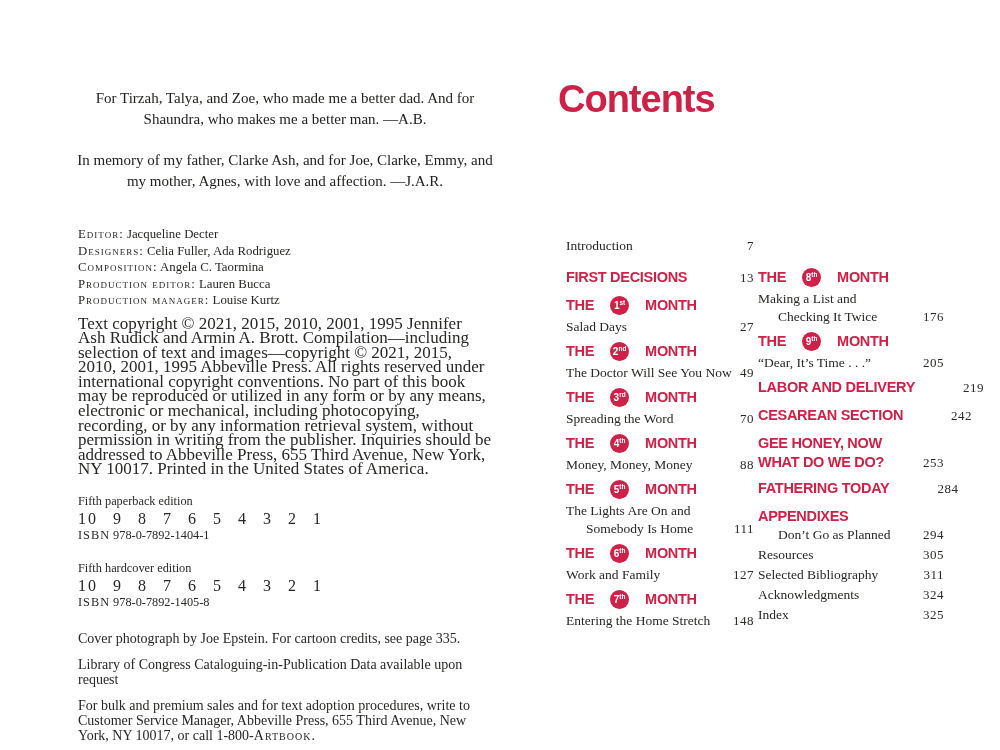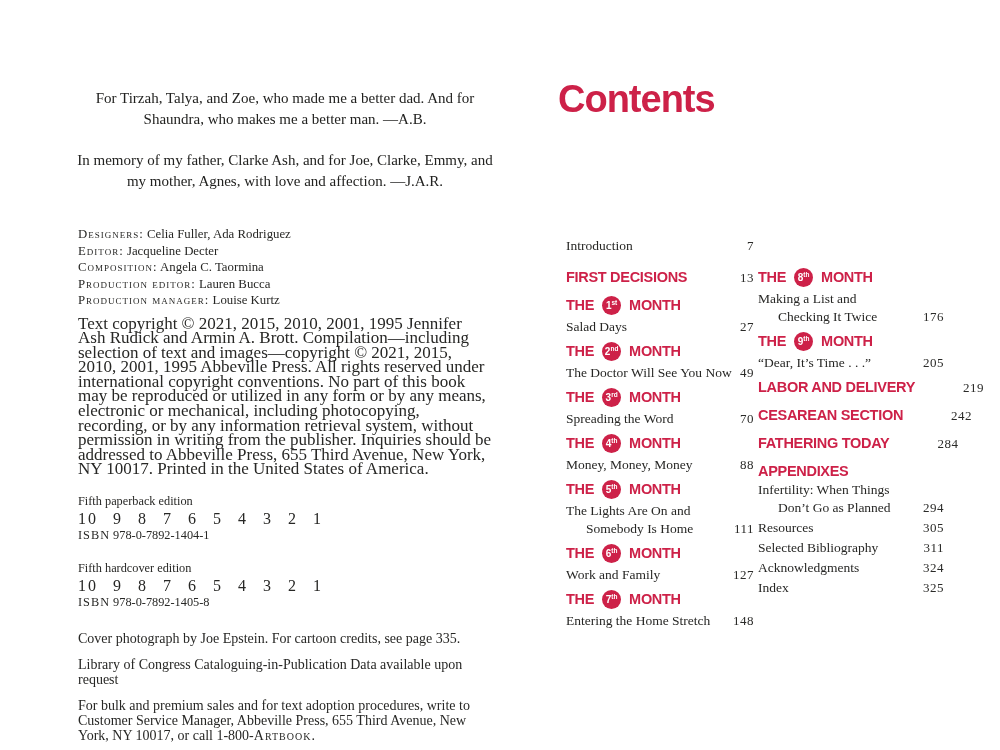--- a/index.html
+++ b/index.html
@@ -30,21 +30,21 @@
   .st{font-size:13.5px;white-space:nowrap;}
   .pg{font-size:13px;letter-spacing:0.5px;color:#2a2a28;padding-left:4px;}
   .plain{line-height:19px;margin:0 0 1px;}
   .intro{margin-bottom:13px;}
   .hdr{line-height:19px;margin-bottom:9px;gap:44px;}
   .red-h{font-family:"Liberation Sans", sans-serif;font-weight:bold;font-size:14.5px;
          letter-spacing:-0.3px;color:var(--red,#cd2148);white-space:nowrap;}
   .hdr2{margin-bottom:7px;}
   .hdr2 .red-h{line-height:19px;}
   .month{margin-bottom:6px;}
-  .month-hd{line-height:19px;margin-bottom:3px;display:flex;align-items:center;gap:8px;}
+  .month-hd{line-height:19px;margin-bottom:3px;display:flex;align-items:center;gap:16px;}
   .badge{display:inline-flex;align-items:center;justify-content:center;
          width:19px;height:19px;border-radius:50%;background:var(--red,#cd2148);
          color:#fff;font-family:"Liberation Sans", sans-serif;font-weight:bold;
          font-size:10px;line-height:1;}
   .badge sup{font-size:6.5px;line-height:1;margin-top:-4px;}
   .sub-line{line-height:18px;}
   .indent{padding-left:20px;}
   .appendix-hd{margin-bottom:0;}
   .plain2{margin-bottom:1px;}
 </style>
@@ -52,22 +52,22 @@
 <body>
 
 <div class="canvas">
 
   <div class="left-page">
 
     <p class="dedication">For Tirzah, Talya, and Zoe, who made me a better dad. And for Shaundra, who makes me a better man. —A.B.</p>
     <p class="dedication second">In memory of my father, Clarke Ash, and for Joe, Clarke, Emmy, and my mother, Agnes, with love and affection. —J.A.R.</p>
 
     <div class="credits">
+      <div class="credit-line"><span class="sc">Editor:</span> <span>Jacqueline Decter</span></div>
       <div class="credit-line"><span class="sc">Designers:</span> <span>Celia Fuller, Ada Rodriguez</span></div>
-      <div class="credit-line"><span class="sc">Editor:</span> <span>Jacqueline Decter</span></div>
       <div class="credit-line"><span class="sc">Composition:</span> <span>Angela C. Taormina</span></div>
       <div class="credit-line"><span class="sc">Production editor:</span> <span>Lauren Bucca</span></div>
       <div class="credit-line"><span class="sc">Production manager:</span> <span>Louise Kurtz</span></div>
     </div>
 
     <p class="body-text">Text copyright © 2021, 2015, 2010, 2001, 1995 Jennifer Ash Rudick and Armin A. Brott. Compilation—including selection of text and images—copyright © 2021, 2015, 2010, 2001, 1995 Abbeville Press. All rights reserved under international copyright conventions. No part of this book may be reproduced or utilized in any form or by any means, electronic or mechanical, including photocopying, recording, or by any information retrieval system, without permission in writing from the publisher. Inquiries should be addressed to Abbeville Press, 655 Third Avenue, New York, NY 10017. Printed in the United States of America.</p>
 
     <div class="edition">
       <div>Fifth paperback edition</div>
       <div class="printing">10 9 8 7 6 5 4 3 2 1</div>
@@ -245,32 +245,38 @@
       <div class="row hdr">
         <span class="red-h">LABOR AND DELIVERY</span>
         <span class="pg">219</span>
       </div>
 
       <div class="row hdr">
         <span class="red-h">CESAREAN SECTION</span>
         <span class="pg">242</span>
       </div>
 
+      <div class="hdr2">
+        <div class="red-h">GEE HONEY, NOW</div>
+        <div class="row">
+          <span class="red-h">WHAT DO WE DO?</span>
+          <span class="pg">253</span>
+        </div>
+      </div>
 
       <div class="row hdr">
         <span class="red-h">FATHERING TODAY</span>
         <span class="pg">284</span>
       </div>
 
       <div class="row hdr appendix-hd">
         <span class="red-h">APPENDIXES</span>
       </div>
 
       <div class="plain2">
-        <div class="sub-line st">Infertility: When Things</div>
         <div class="row sub-line">
           <span class="st indent">Don’t Go as Planned</span>
           <span class="pg">294</span>
         </div>
       </div>
 
       <div class="row plain">
         <span class="st">Resources</span>
         <span class="pg">305</span>
       </div>

